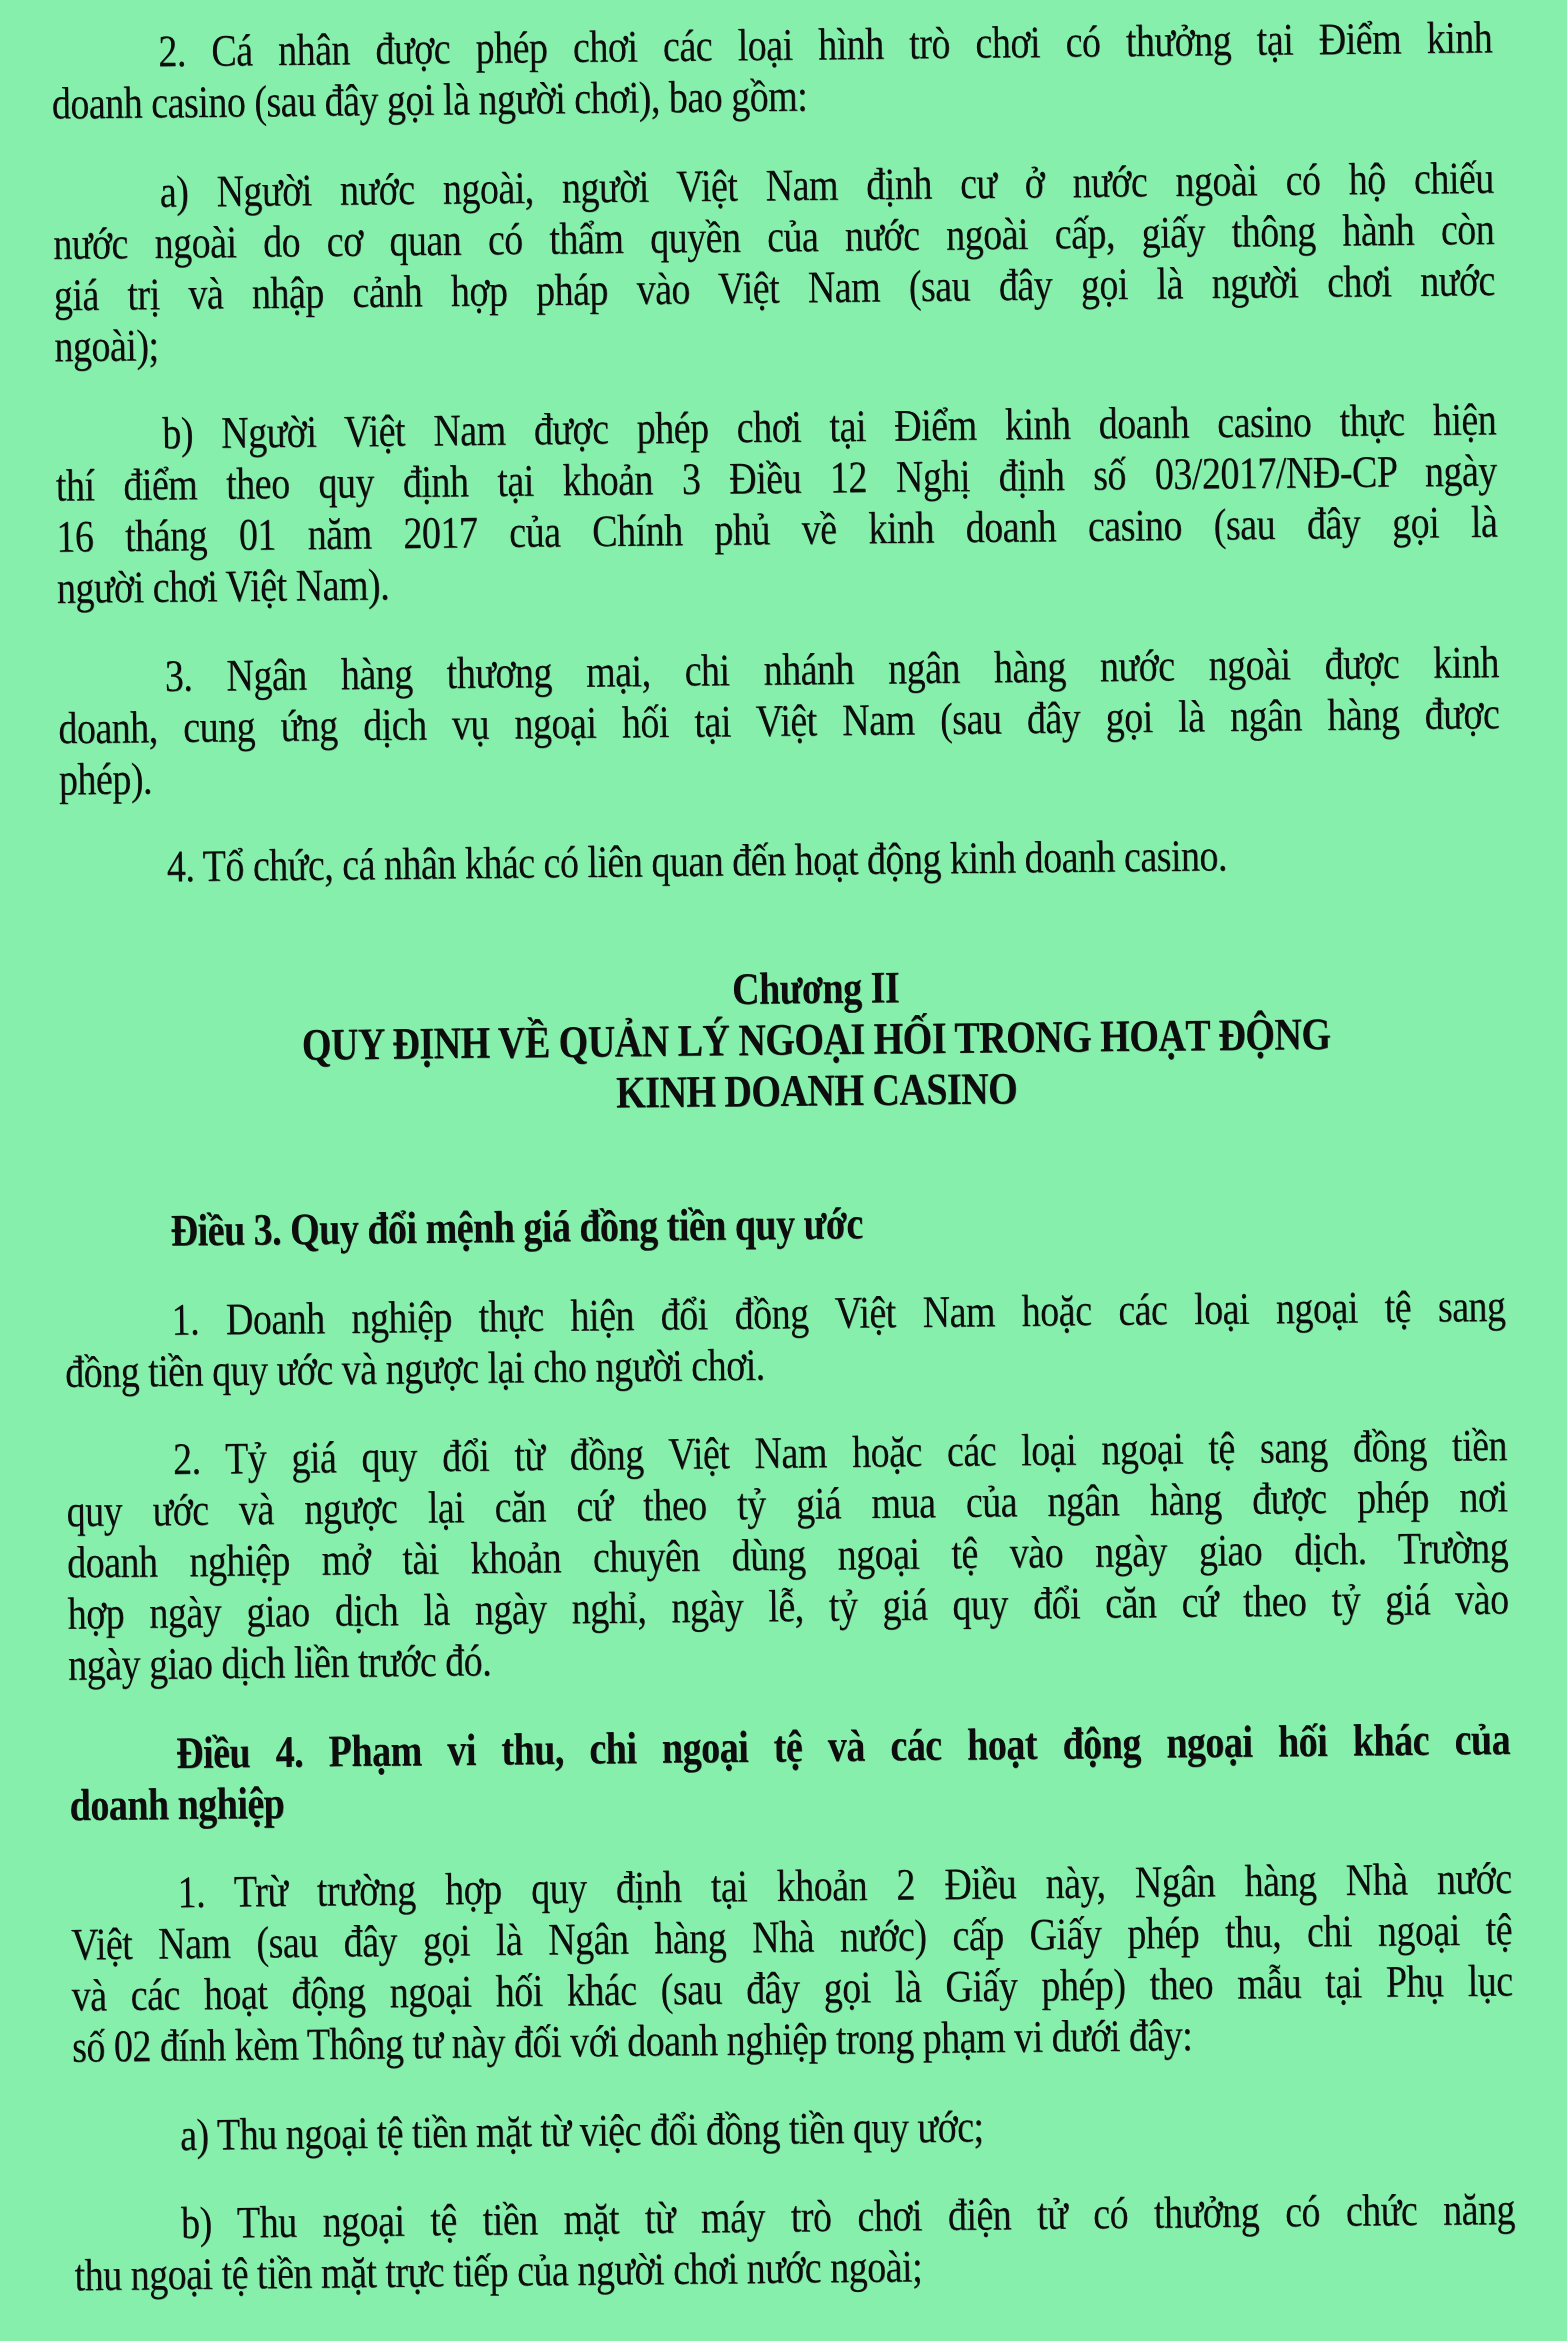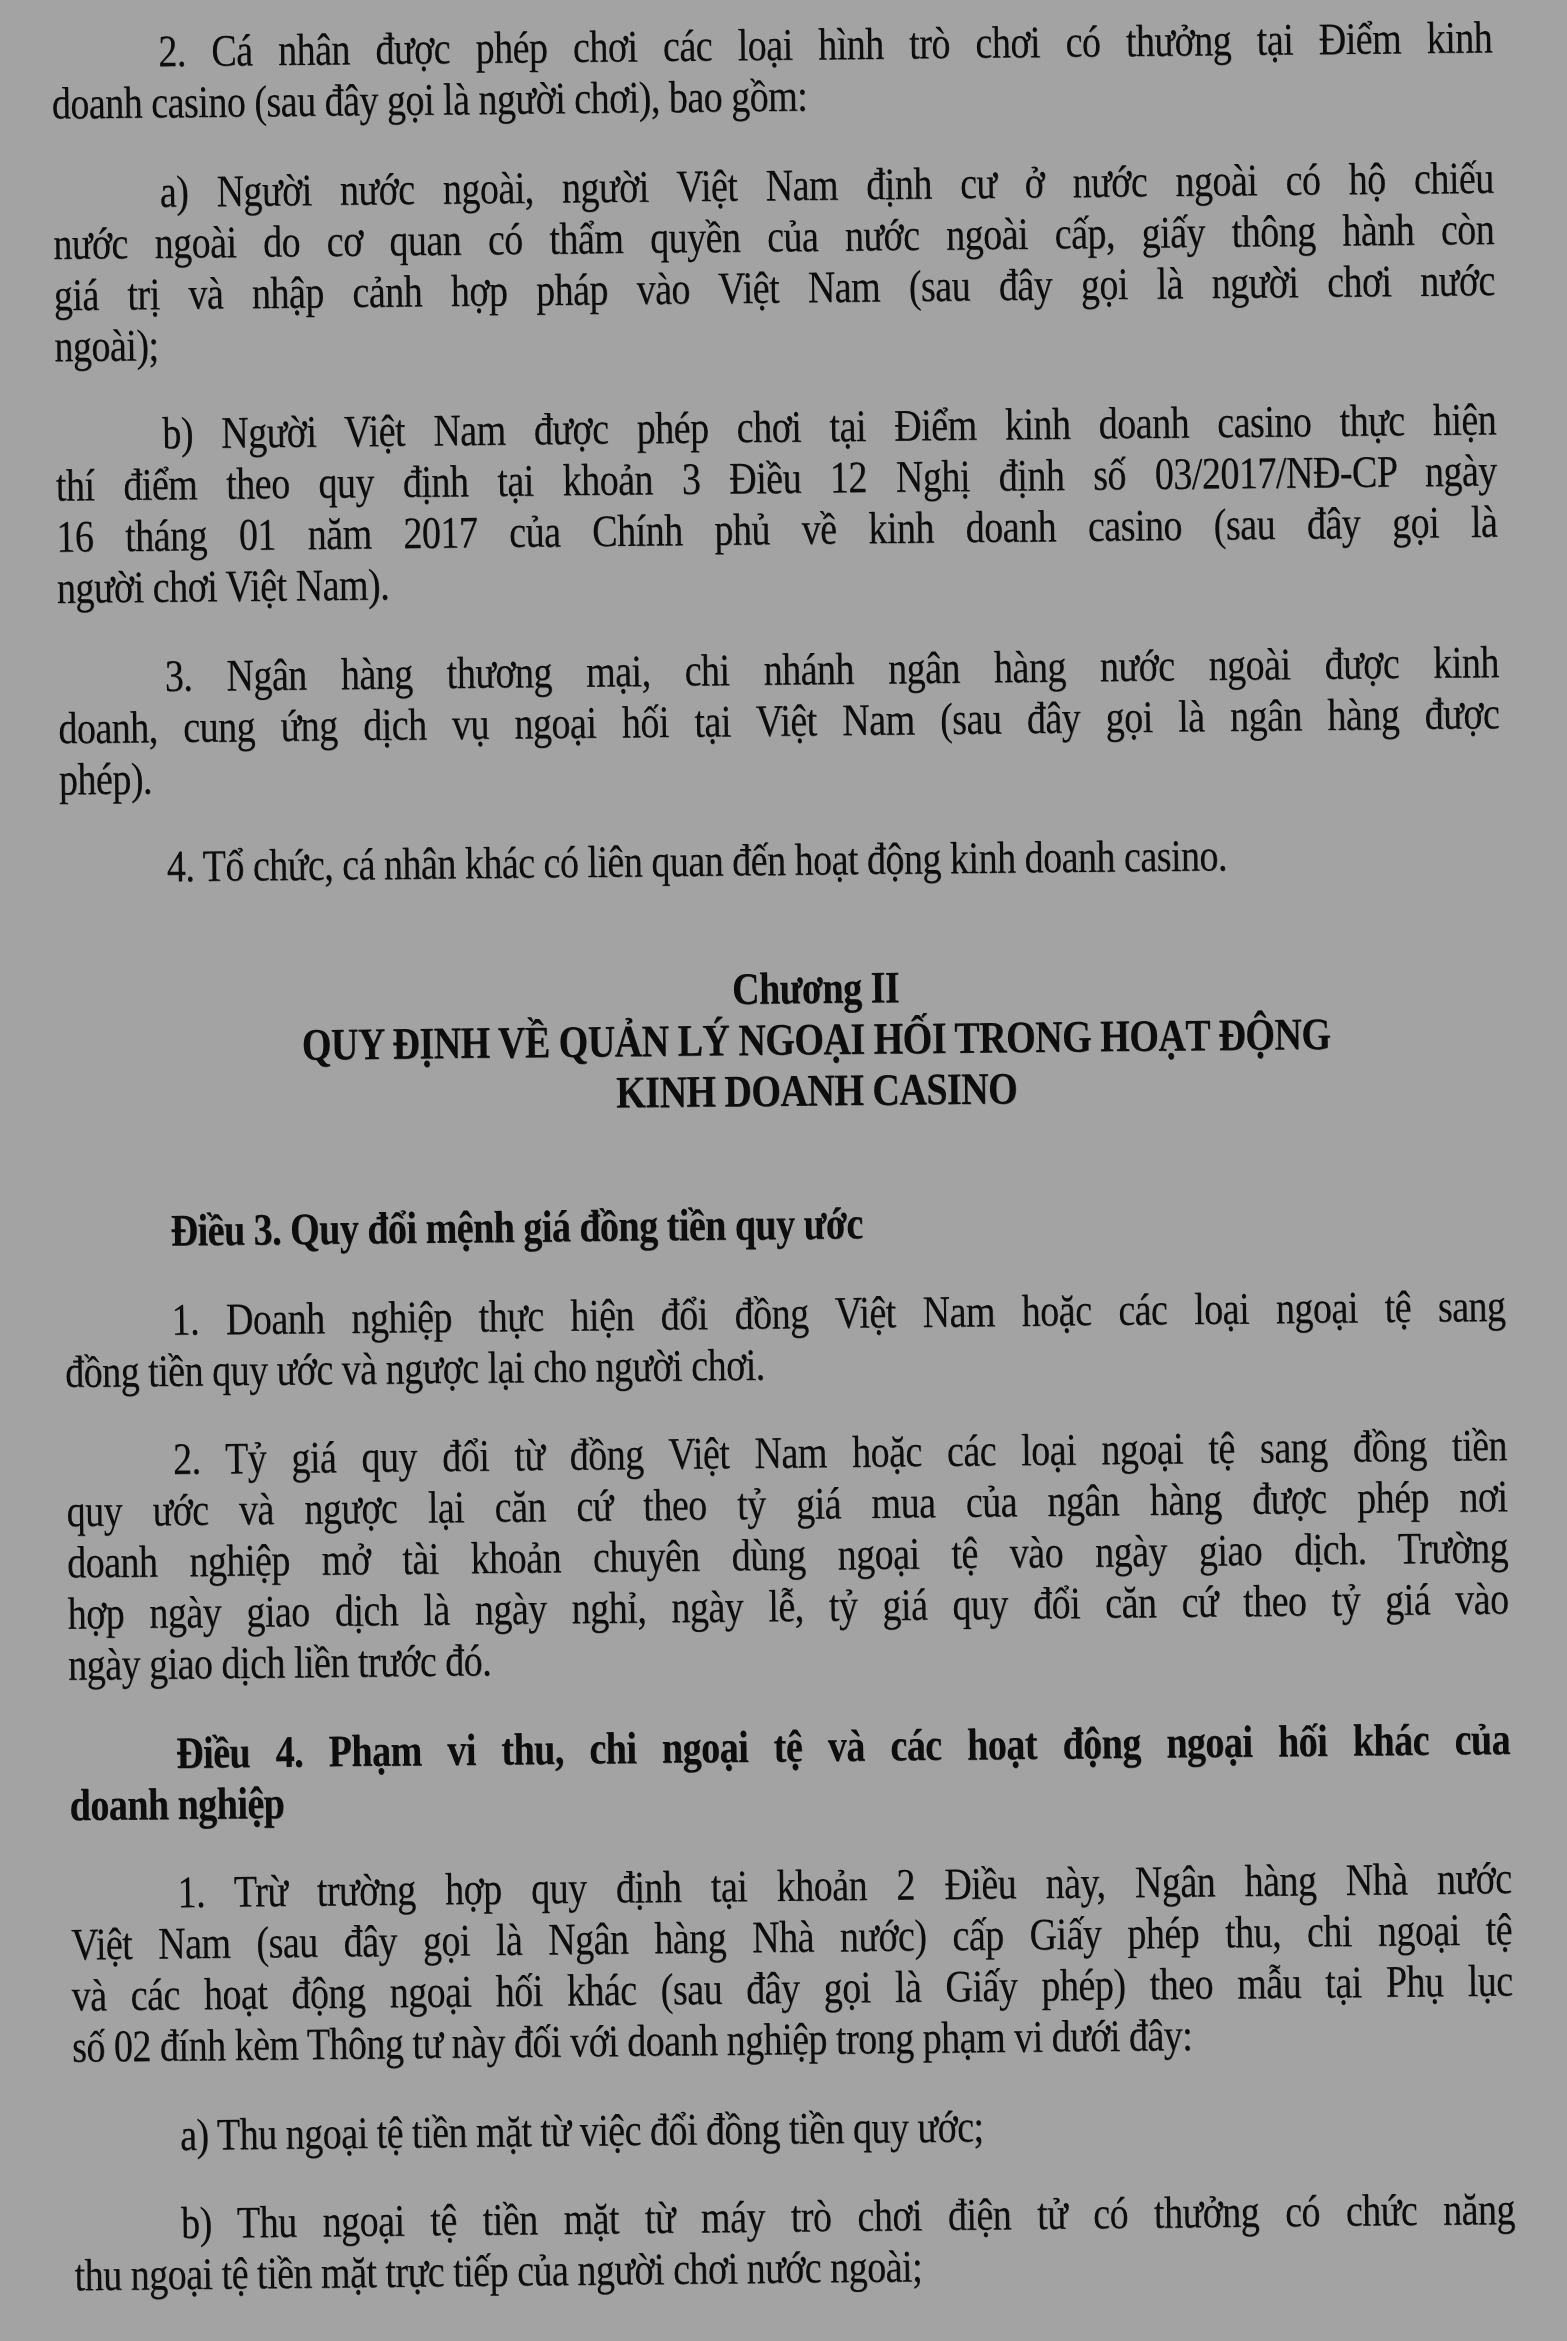--- a/index.html
+++ b/index.html
@@ -4,21 +4,21 @@
 <style>
   html, body {
     margin: 0; padding: 0;
     width: 1567px; height: 2342px;
     background: #ffffff;
     overflow: hidden;
   }
   .page {
     position: relative;
     width: 1567px; height: 2342px;
-    background: #a3a3a3;
+    background: #86efac;
   }
   
   .sheet {
     position: absolute;
     left: 51px; top: 27px;
     width: 1441px;
     font-family: "Liberation Serif", "DejaVu Serif", serif;
     font-size: 38px;
     line-height: 43px;
     letter-spacing: -0.5px;

